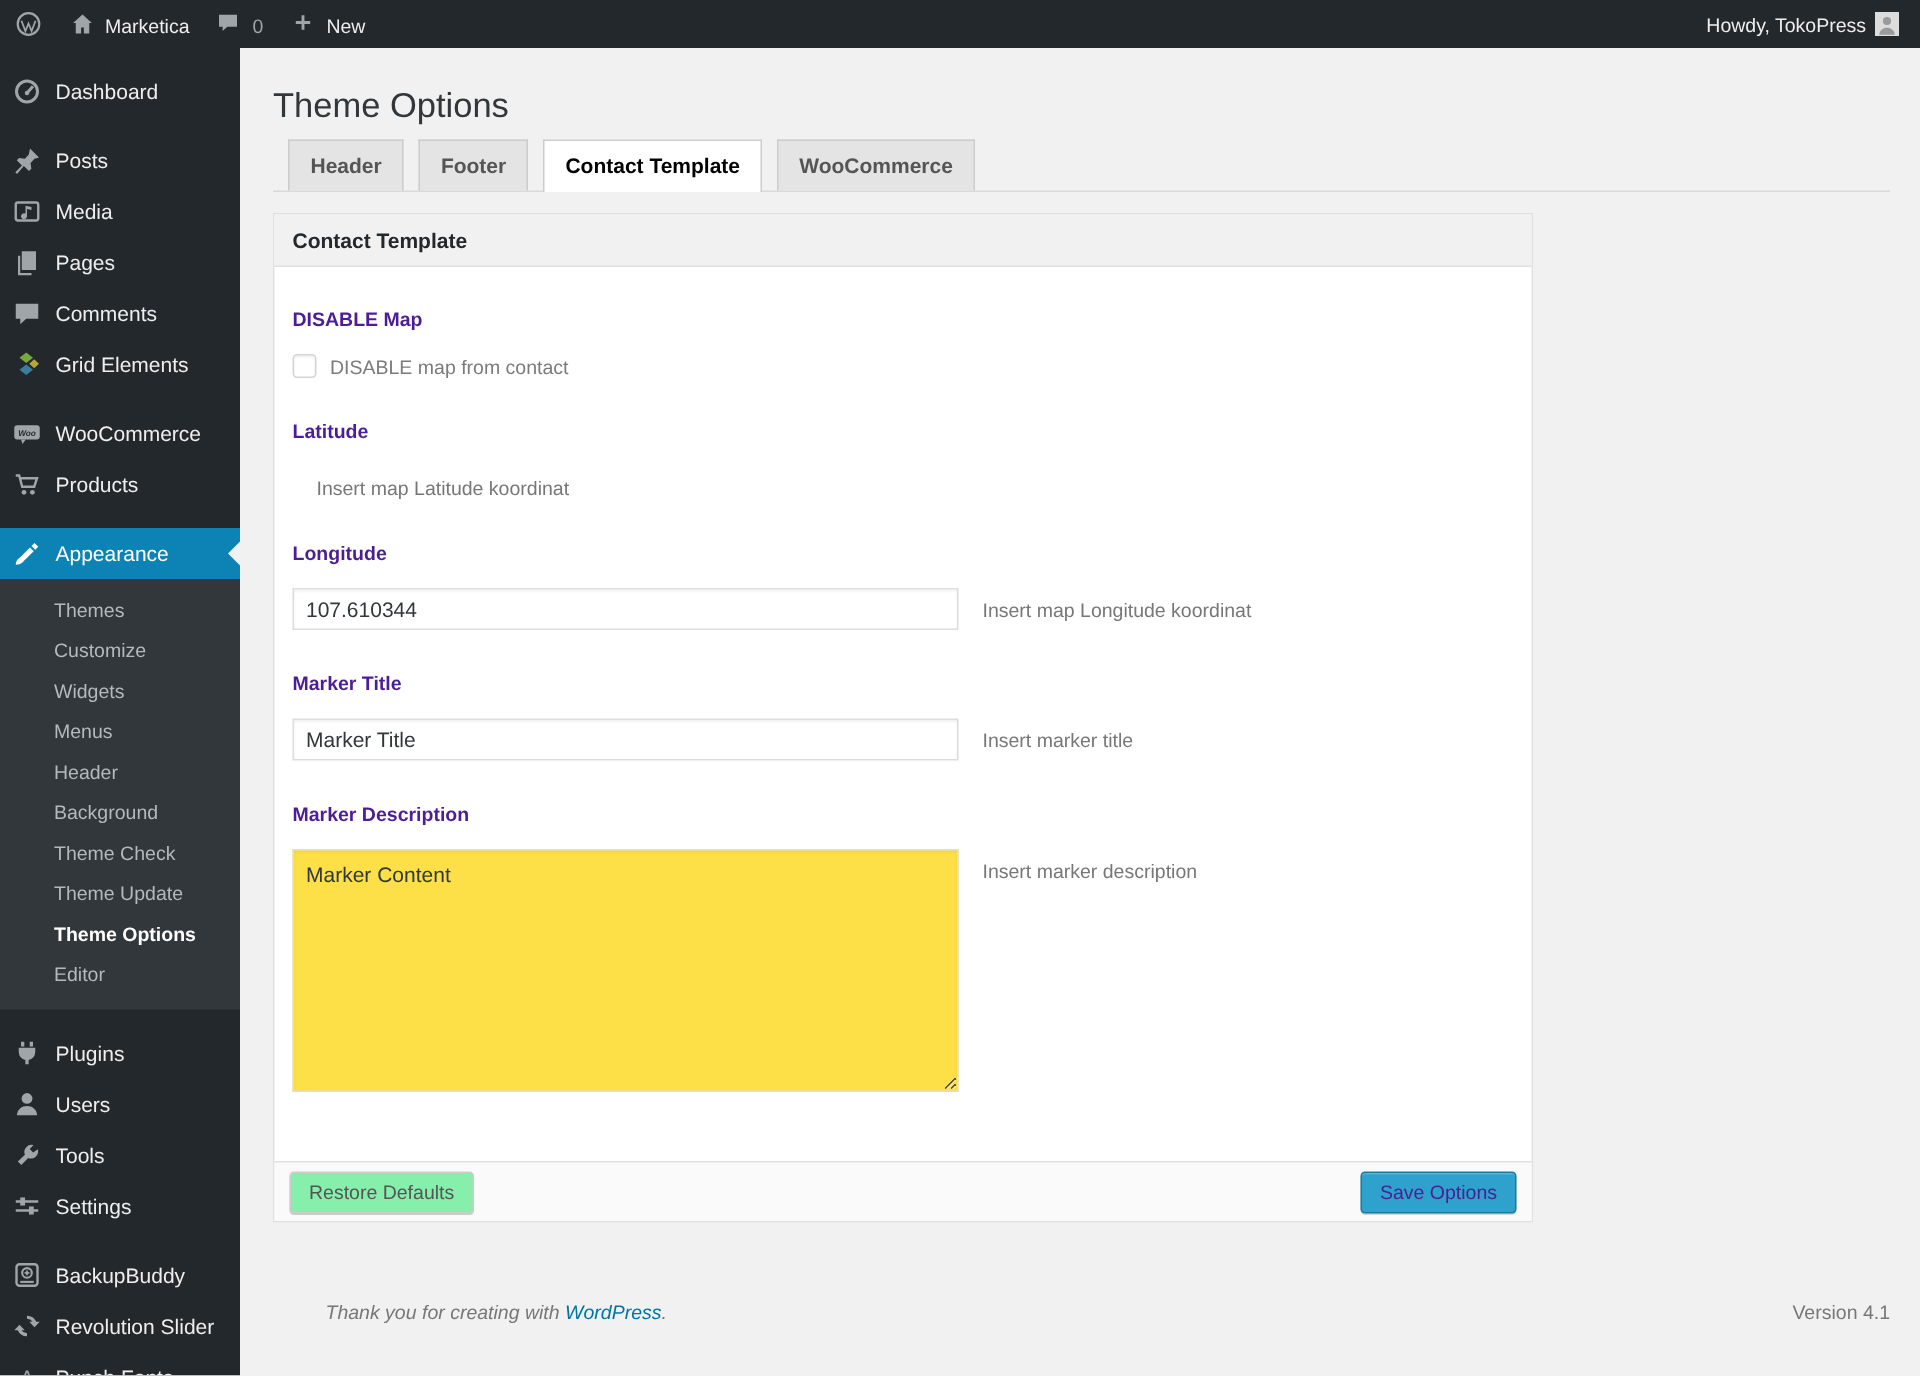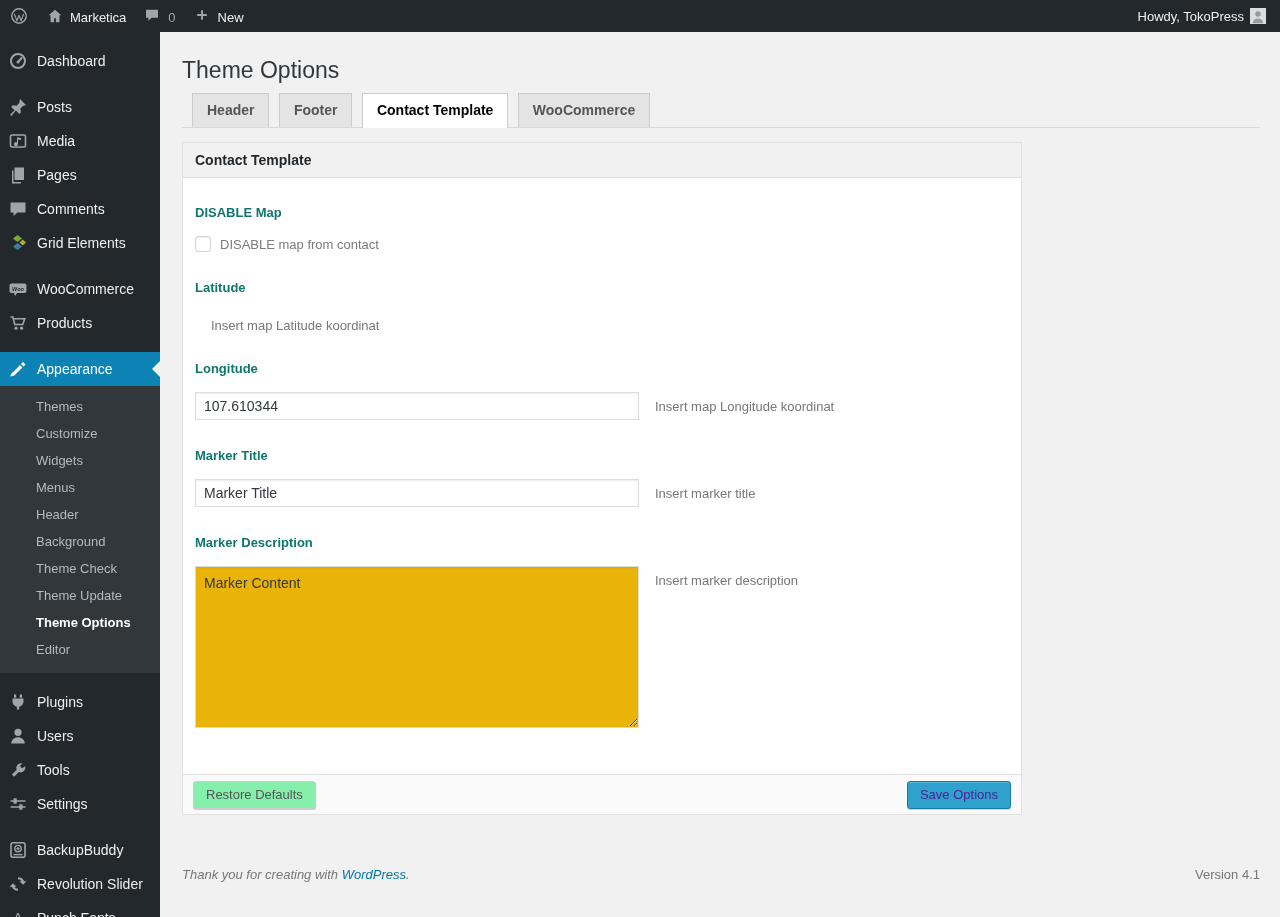--- a/index.html
+++ b/index.html
@@ -71,37 +71,37 @@
   .tab.active { background:#fff; color:#000; padding-bottom:9px; z-index:2; }
 
   .panel { width:840px; margin-top:14px; background:#fff; border:1px solid #e0e0e0; }
   .panel-h {
     padding:9px 12px; background:#f1f1f1; border-bottom:1px solid #e0e0e0;
     font-size:14px; font-weight:bold; color:#23282d; line-height:16px;
   }
   .panel-b { padding:27px 12px 46px; }
   .field { margin-bottom:28px; }
   .field:last-child { margin-bottom:0; }
-  .flabel { font-size:13px; font-weight:bold; color:#0f766e; margin-bottom:15px; line-height:16px; }
+  .flabel { font-size:13px; font-weight:bold; color:#4c1d95; margin-bottom:15px; line-height:16px; }
   .frow { display:flex; align-items:flex-start; }
   .cbrow { display:flex; align-items:center; gap:9px; }
   .cb {
     appearance:none; -webkit-appearance:none; margin:0;
     width:16px; height:16px; background:#fff; border:1px solid #d4d4d4;
     border-radius:3px; box-shadow:inset 0 1px 2px rgba(0,0,0,.08); cursor:pointer;
   }
   .cblabel { font-size:13px; color:#7b7b7b; }
   input.txt {
     width:444px; height:28px; background:#fff; border:1px solid #ddd;
     padding:3px 8px; font-size:14px; color:#32373c;
     font-family:"Liberation Sans", sans-serif;
     box-shadow:inset 0 1px 2px rgba(0,0,0,.07); outline:none;
   }
   textarea.txt {
-    width:444px; height:162px; background:#eab308; border:1px solid #ddd;
+    width:444px; height:162px; background:#fde047; border:1px solid #ddd;
     padding:8px; font-size:14px; color:#32373c;
     font-family:"Liberation Sans", sans-serif;
     box-shadow:inset 0 1px 2px rgba(0,0,0,.07); outline:none; resize:both;
   }
   .help { font-size:13px; color:#777; padding-top:7px; margin-left:16px; }
 
   .panel-f {
     display:flex; justify-content:space-between; align-items:center;
     padding:7px 10px; background:#fafafa; border-top:1px solid #e0e0e0; height:40px;
   }
@@ -116,21 +116,21 @@
   .btn-primary {
     background:#2ea2cc; border:1px solid #1b7aa0; color:#4c1d95;
     box-shadow:inset 0 1px 0 rgba(120,200,230,.5), 0 1px 0 rgba(0,0,0,.15);
   }
 
   .pagefooter {
     margin-top:52px; padding-bottom:18px;
     display:flex; justify-content:space-between; align-items:center;
     font-size:13px; color:#777;
   }
-  .thanks { font-style:italic; }
+  .thanks { font-style:italic;margin-left:35px; }
   .thanks a { color:#0074a2; text-decoration:none; cursor:pointer; }
 </style>
 </head>
 <body>
 
 <div class="adminbar">
   <div class="ab-left">
     <span class="ab-item">
       <span class="ic">
         <svg viewBox="0 0 20 20" width="18" height="18">

